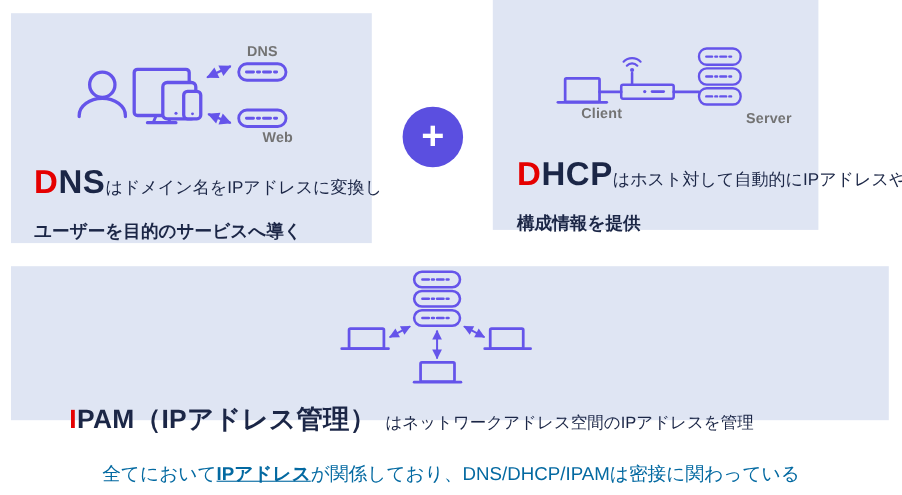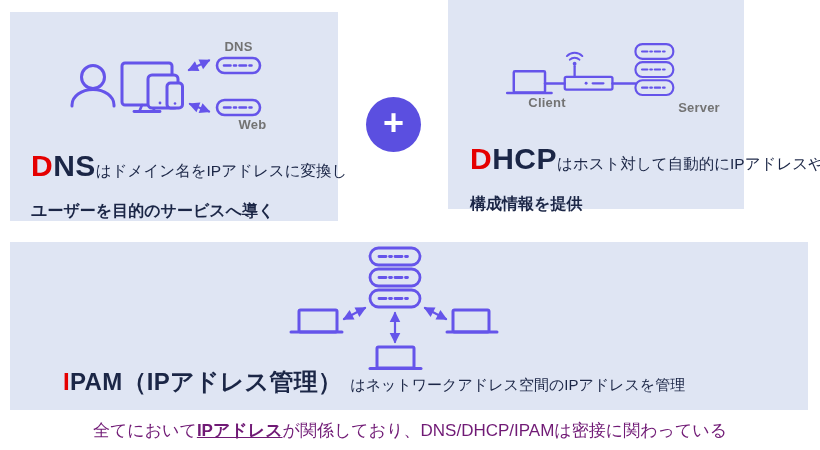--- a/index.html
+++ b/index.html
@@ -10,21 +10,21 @@
     position: relative; overflow: hidden;
   }
   .canvas { position: absolute; left: 0; top: 0; width: 820px; height: 450px; }
 
   .panel {
     position: absolute;
     background: #dfe5f3;
   }
   .panel-dns  { left: 10px;  top: 12px;  width: 328px; height: 209px; }
   .panel-dhcp { left: 448px; top: 0;  width: 296px; height: 209px; }
-  .panel-ipam { left: 10px;  top: 242px; width: 798px; height: 168px; }
+  .panel-ipam { left: 10px;  top: 242px; width: 798px; height: 140px; }
 
   .diagram { position: absolute; left: 0; top: 0; width: 100%; height: 100%; }
 
   .icon-label {
     position: absolute;
     color: #737373;
     font-size: 13px;
     font-weight: 700;
     text-align: center;
     letter-spacing: 0.2px;
@@ -55,21 +55,21 @@
     display: flex; align-items: center; justify-content: center;
   }
   .plus-badge span {
     color: #ffffff; font-size: 36px; font-weight: 700;
     line-height: 1; margin-top: -3px;
   }
 
   .footer-line {
     position: absolute; left: 0; top: 419px; width: 820px;
     text-align: center;
-    color: #701a75; font-size: 17px; line-height: 24px;
+    color: #0369a1; font-size: 17px; line-height: 24px;
   }
   .footer-line .em { font-weight: 800; text-decoration: underline; }
 </style>
 </head>
 <body>
 
 <div class="canvas">
 
   <div class="panel panel-dns">
     <svg class="diagram" viewBox="0 0 328 209">

